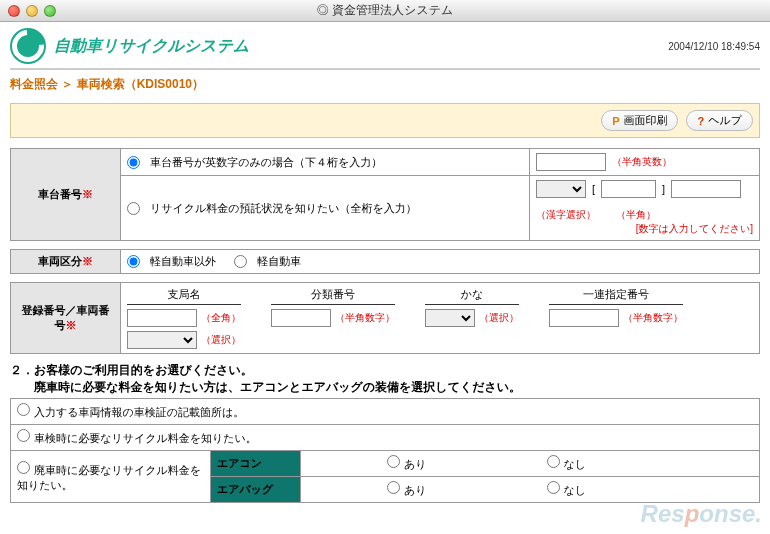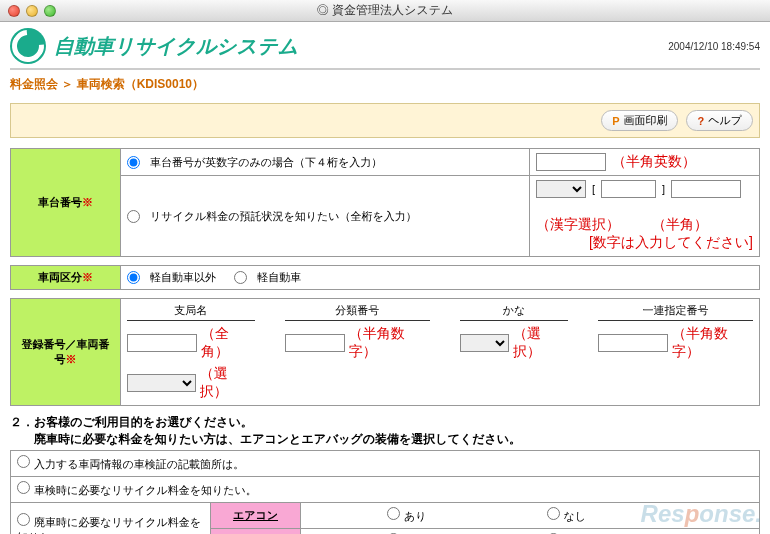--- a/index.html
+++ b/index.html
@@ -10,37 +10,37 @@
 .tl.r{background:radial-gradient(circle at 35% 35%,#ff8b7f,#e7412d);} 
 .tl.y{background:radial-gradient(circle at 35% 35%,#ffe08a,#e7b12d);} 
 .tl.g{background:radial-gradient(circle at 35% 35%,#9fe88a,#3fb92d);}
 .titlebar .ttxt { position:absolute; left:50%; transform:translateX(-50%); font-size:12px; color:#333; }
 .titlebar .ttxt::before { content:"◎ "; }
 .page { padding: 6px 10px 20px; }
 .hdr { display:flex; align-items:center; justify-content:space-between; border-bottom:2px solid #ccc; padding-bottom:4px; margin-bottom:4px;}
 .logo-wrap { display:flex; align-items:center; gap:8px; }
 .logo-ic { width:36px; height:36px; border-radius:50%; background:#1aab8c; position:relative; display:flex; align-items:center; justify-content:center; }
 .logo-ic::before { content:""; width:22px; height:22px; border:5px solid #fff; border-radius:50%; border-top-color:transparent; transform:rotate(40deg);}
-.logo-txt { color:#1aab8c; font-size:20px; font-weight:bold; font-style:italic; }
+.logo-txt { color:#1aab8c; font-size:16px; font-weight:bold; font-style:italic; }
 .ts { font-size:10px; color:#333; }
 .crumb { color:#d06a00; font-size:12px; font-weight:bold; margin:6px 0 10px; }
 .btnbar { background:#fff4d6; border:1px solid #d8c88f; padding:6px; display:flex; justify-content:flex-end; gap:8px; margin-bottom:10px;}
 .pill { background:linear-gradient(#fff,#eee); border:1px solid #bbb; border-radius:12px; padding:2px 10px; font-size:11px; display:inline-flex; align-items:center; gap:4px; cursor:pointer;}
 .pill .b{color:#e67a00;font-weight:bold;}
 .pill.help .b{color:#d03a00;}
 .sec-t { font-size:12px; font-weight:bold; margin:6px 0 2px; }
 .link { color:#0022cc; text-decoration:underline; cursor:pointer; }
 .req-note { color:#d00; font-size:10px; margin-bottom:4px; }
 .req { color:#d00; }
 table.frm { width:100%; border-collapse:collapse; margin-bottom:8px; }
 table.frm td, table.frm th { border:1px solid #999; padding:4px 6px; vertical-align:middle; font-size:11px; }
-.lab { background:#bef264; text-align:center; font-weight:bold; width:110px; }
-.sublab { background:#f9a8d4; text-align:center; font-weight:bold;text-decoration:underline; }
+.lab { background:#e5e5e5; text-align:center; font-weight:bold; width:110px; }
+.sublab { background:#0f766e; text-align:left; font-weight:bold; }
 .rd { margin-right:4px; }
-.hint { color:#d00; font-size:14px; }
+.hint { color:#d00; font-size:10px; }
 input[type=text]{ border:1px solid #888; height:18px; font-size:11px; padding:0 2px;}
 select{ border:1px solid #888; height:18px; font-size:11px;}
 .cols { display:flex; gap:30px; }
 .colhdr { text-align:center; border-bottom:1px solid #333; margin-bottom:4px; padding:0 8px 2px;}
 .colrow { display:flex; align-items:center; gap:4px; }
 .wm { position:fixed; right:8px; bottom:6px; font-size:24px; font-style:italic; color:rgba(100,160,190,.35); font-weight:bold; pointer-events:none;}
 .wm .dot{color:rgba(210,80,30,.35);}
 .sub2 td { font-size:11px; }
 .inner { display:flex; align-items:center; gap:6px; flex-wrap:wrap; }
 </style>
@@ -102,21 +102,21 @@
               <input type="radio" name="ch" class="rd" style="">
               <span>リサイクル料金の預託状況を知りたい（全桁を入力）</span>
             </div>
           </td>
       <td>
         <div class="inner">
           <select style="width:50px"><option></option></select> [
           <input type="text" style="width: 55px;"> ]
           <input type="text" style="width: 70px;">
         </div>
-        <div class="inner" style="gap:32px; margin-top:18px;">
+        <div class="inner" style="gap:20px; margin-top:10px;">
           <span class="hint">（漢字選択）</span>
           <span class="hint">（半角）</span>
         </div>
         <span class="hint" style="display:block;text-align:right">[数字は入力してください]</span>
       </td>
     </tr>
   </tbody>
     </table>
 
   <table class="frm">

